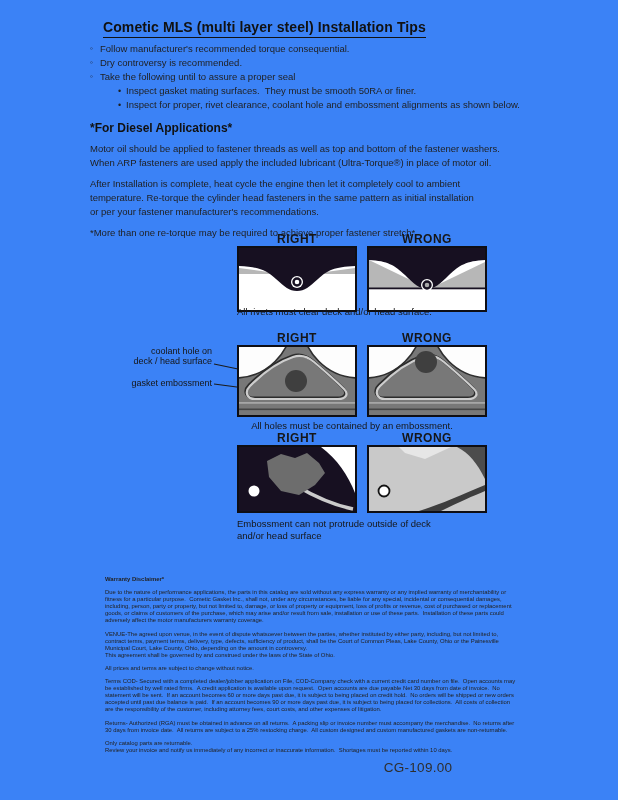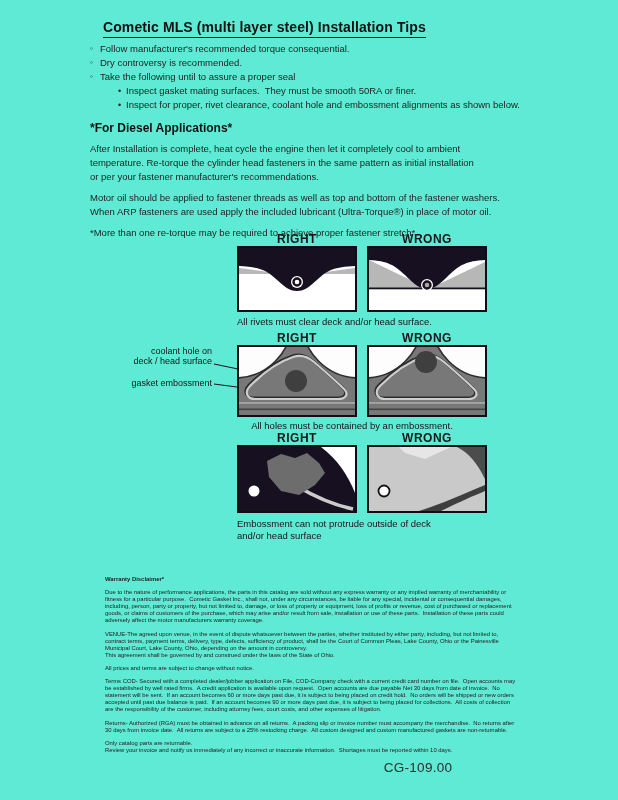--- a/index.html
+++ b/index.html
@@ -1,18 +1,18 @@
 <!DOCTYPE html>
 <html><head>
 <meta charset="utf-8">
 <style>
   * { margin:0; padding:0; box-sizing:border-box; }
   html,body { background:#ffffff; }
   .page {
-    position:relative; width:618px; height:800px; background:#5eead4;
+    position:relative; width:618px; height:800px; background:#3b82f6;
     font-family:"Liberation Sans","DejaVu Sans",sans-serif; color:#1f1f1f;
     overflow:hidden;
   }
   
   .tips { position:absolute; top:18px; left:90px; width:470px; }
   .title {
     display:inline-block; margin-left:13px; margin-bottom:4px;
     font-size:14px; font-weight:bold; color:#111;
     border-bottom:1.6px solid #111; padding-bottom:2px; letter-spacing:0.1px;
   }
@@ -48,25 +48,25 @@
     <ul class="bullets">
       <li><span class="m">◦</span><span>Follow manufacturer's recommended torque consequential.</span></li>
       <li><span class="m">◦</span><span>Dry controversy is recommended.</span></li>
       <li><span class="m">◦</span><span>Take the following until to assure a proper seal</span></li>
     </ul>
     <ul class="subbullets">
       <li><span class="m">•</span><span>Inspect gasket mating surfaces.  They must be smooth 50RA or finer.</span></li>
       <li><span class="m">•</span><span>Inspect for proper, rivet clearance, coolant hole and embossment alignments as shown below.</span></li>
     </ul>
     <h2 class="diesel-heading">*For Diesel Applications*</h2>
+    <p class="para">Motor oil should be applied to fastener threads as well as top and bottom of the fastener washers.
+When ARP fasteners are used apply the included lubricant (Ultra-Torque®) in place of motor oil.</p>
     <p class="para">After Installation is complete, heat cycle the engine then let it completely cool to ambient
 temperature. Re-torque the cylinder head fasteners in the same pattern as initial installation
 or per your fastener manufacturer's recommendations.</p>
-    <p class="para">Motor oil should be applied to fastener threads as well as top and bottom of the fastener washers.
-When ARP fasteners are used apply the included lubricant (Ultra-Torque®) in place of motor oil.</p>
     <p class="para">*More than one re-torque may be required to achieve proper fastener stretch*</p>
   </section>
 
   <div class="diagram-area">
 
     <div class="dg-label" style="left:237px; top:2px;">RIGHT</div>
     <div class="dg-label" style="left:367px; top:2px;">WRONG</div>
     <div class="dg-box" style="left:237px; top:16px; height:66px;">
       <svg width="116" height="62" viewBox="0 0 116 62">
         <rect width="116" height="62" fill="#ffffff"></rect>
@@ -81,21 +81,21 @@
       <svg width="116" height="62" viewBox="0 0 116 62">
         <rect width="116" height="62" fill="#ffffff"></rect>
         <polygon points="0,12 58,40 0,40" fill="#b7b7b7"></polygon>
         <polygon points="116,14 62,40 116,40" fill="#b7b7b7"></polygon>
         <rect x="0" y="39.5" width="116" height="1.8" fill="#171021"></rect>
         <path d="M0,0 H116 V12 C97,13 91,17 80,27 C71,36 65,41 58,41 C51,41 45,36 36,27 C25,17 19,13 0,12 Z" fill="#171021"></path>
         <circle cx="58" cy="37" r="6" fill="#ffffff"></circle>
         <circle cx="58" cy="37" r="3.5" fill="#a9a9a9" stroke="#171021" stroke-width="2.4"></circle>
       </svg>
     </div>
-    <div class="dg-caption" style="left:237px; top:86px;">All rivets must clear deck and/or head surface.</div>
+    <div class="dg-caption" style="left:237px; top:76px;">All rivets must clear deck and/or head surface.</div>
 
     <div class="dg-label" style="left:237px; top:101px;">RIGHT</div>
     <div class="dg-label" style="left:367px; top:101px;">WRONG</div>
     <div class="anno" style="left:100px; top:116px; width:112px;">coolant hole on
 deck / head surface</div>
     <div class="anno" style="left:100px; top:148px; width:112px;">gasket embossment</div>
     <svg class="anno-lines" width="618" height="330" viewBox="0 0 618 330">
       <line x1="214" y1="134" x2="296" y2="151" stroke="#1a1a1a" stroke-width="1.1"></line>
       <line x1="214" y1="154" x2="252" y2="159" stroke="#1a1a1a" stroke-width="1.1"></line>
     </svg>

